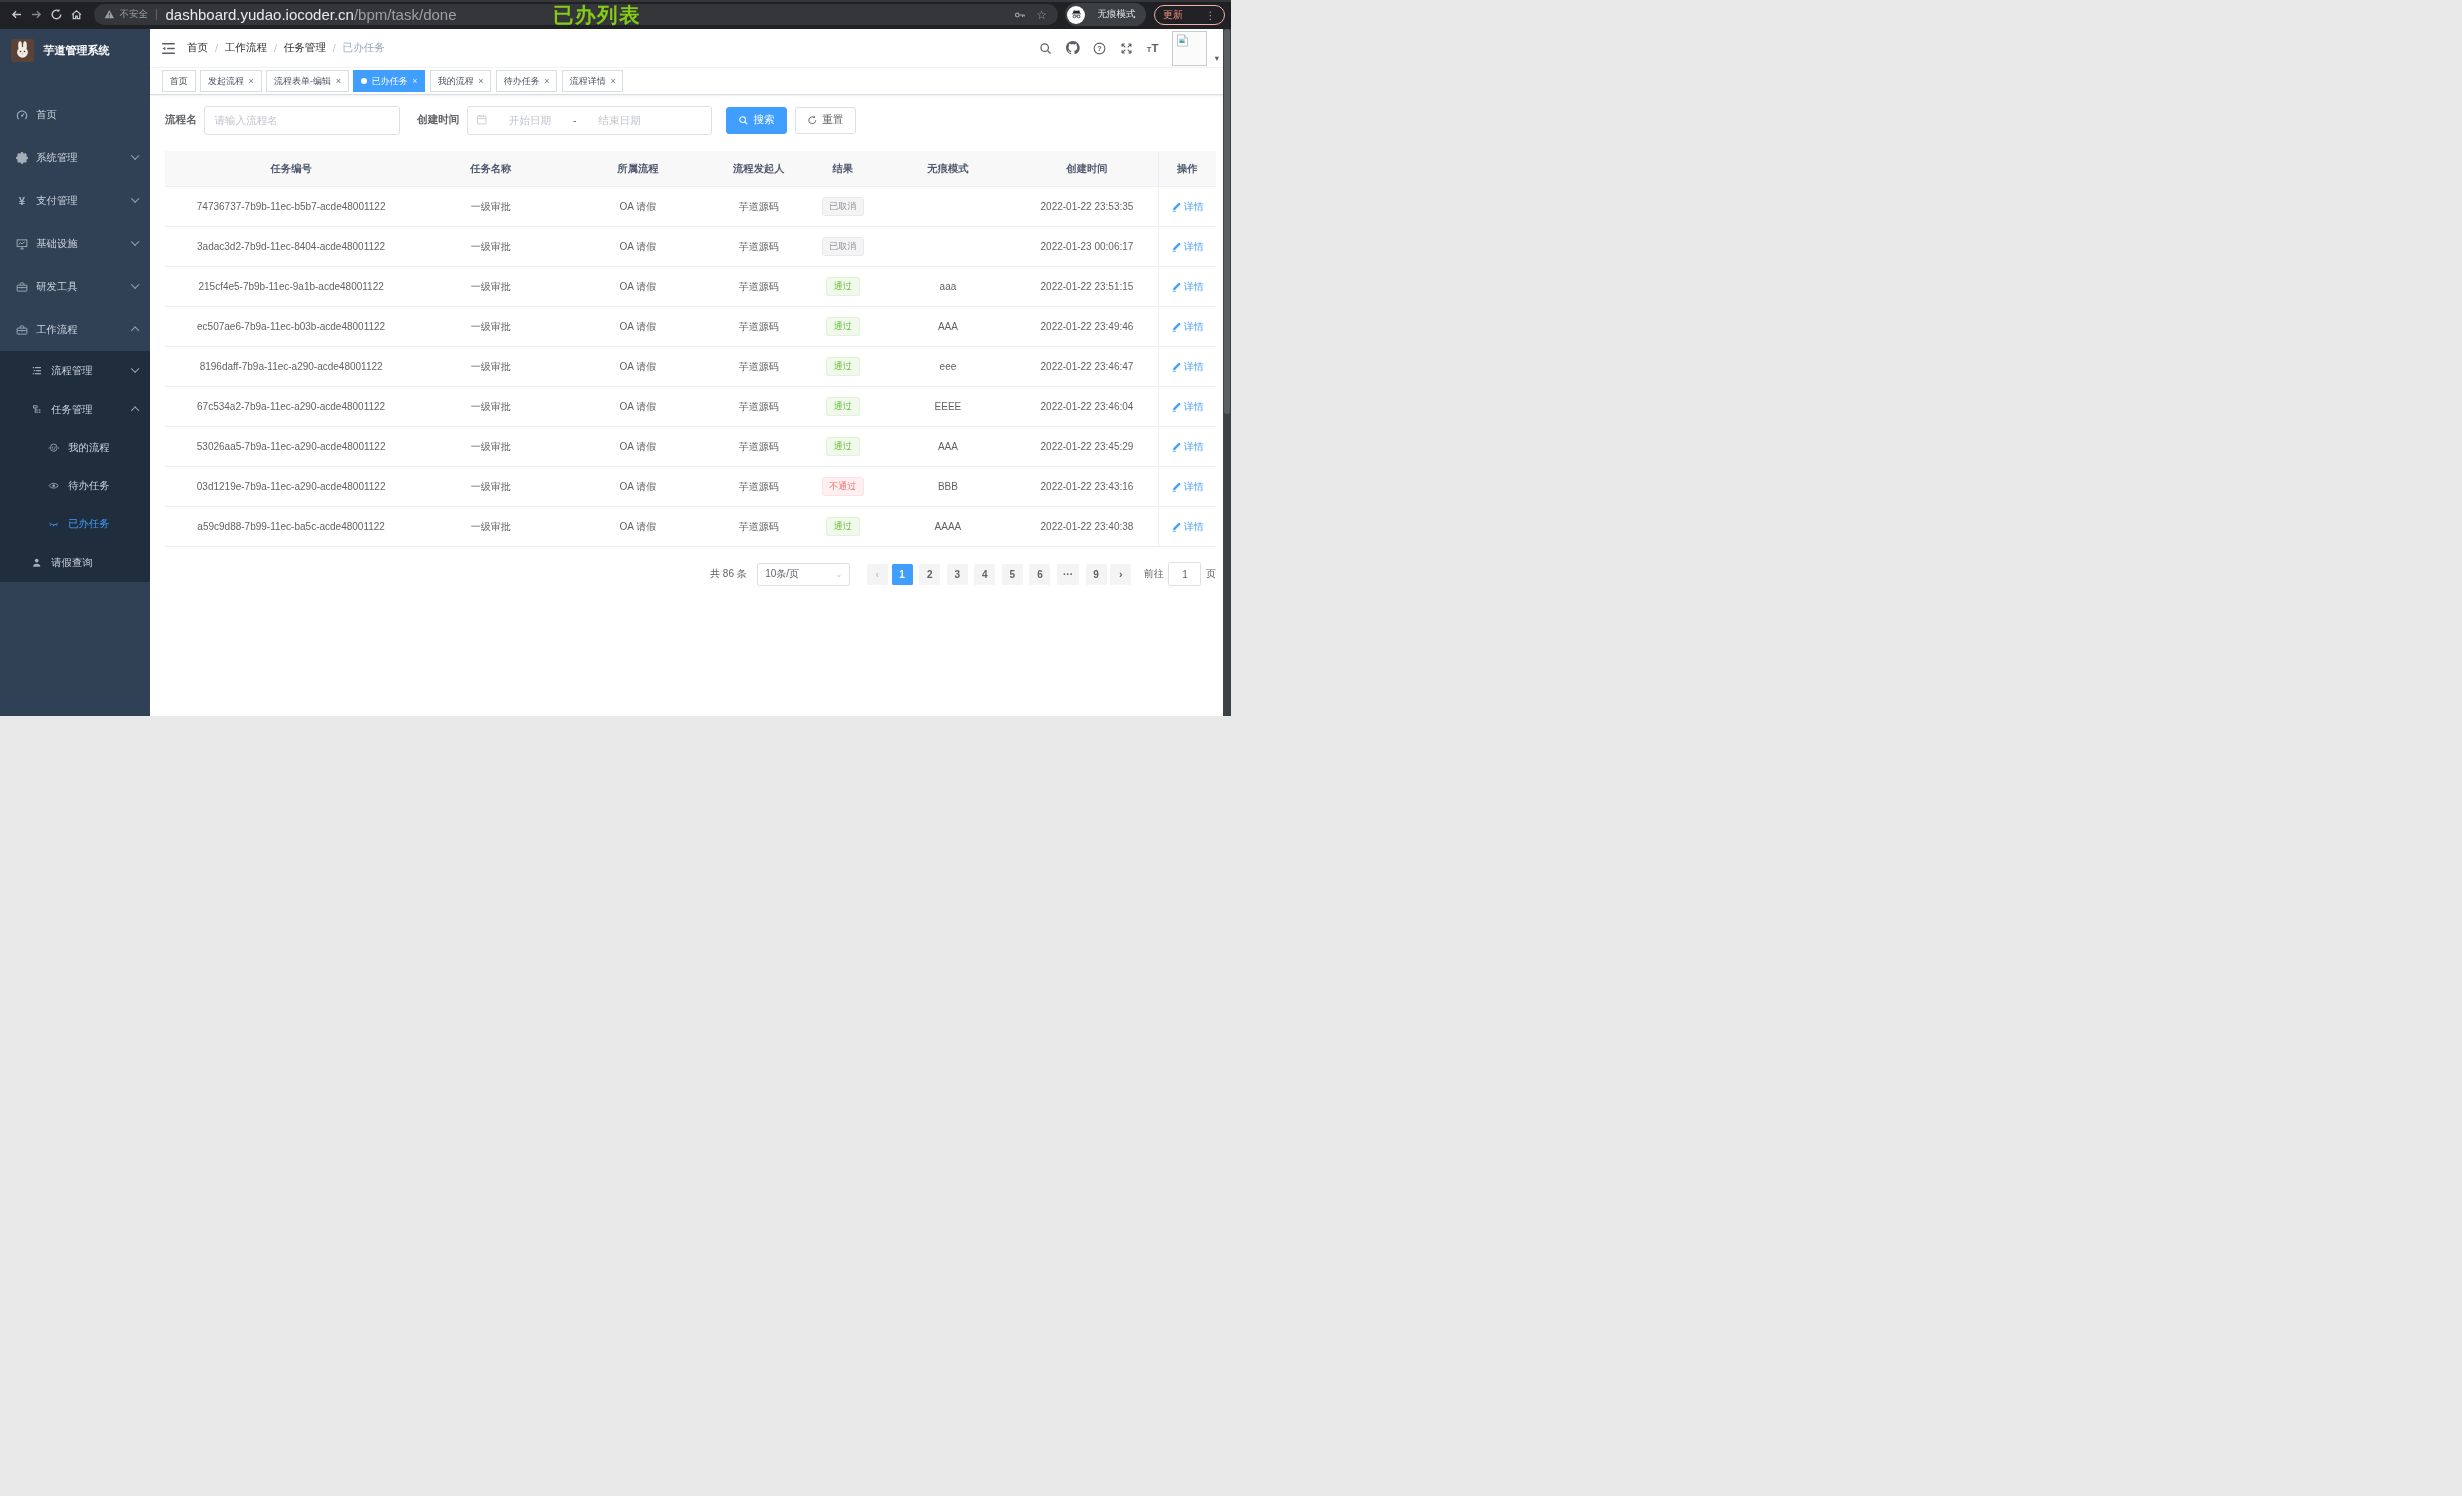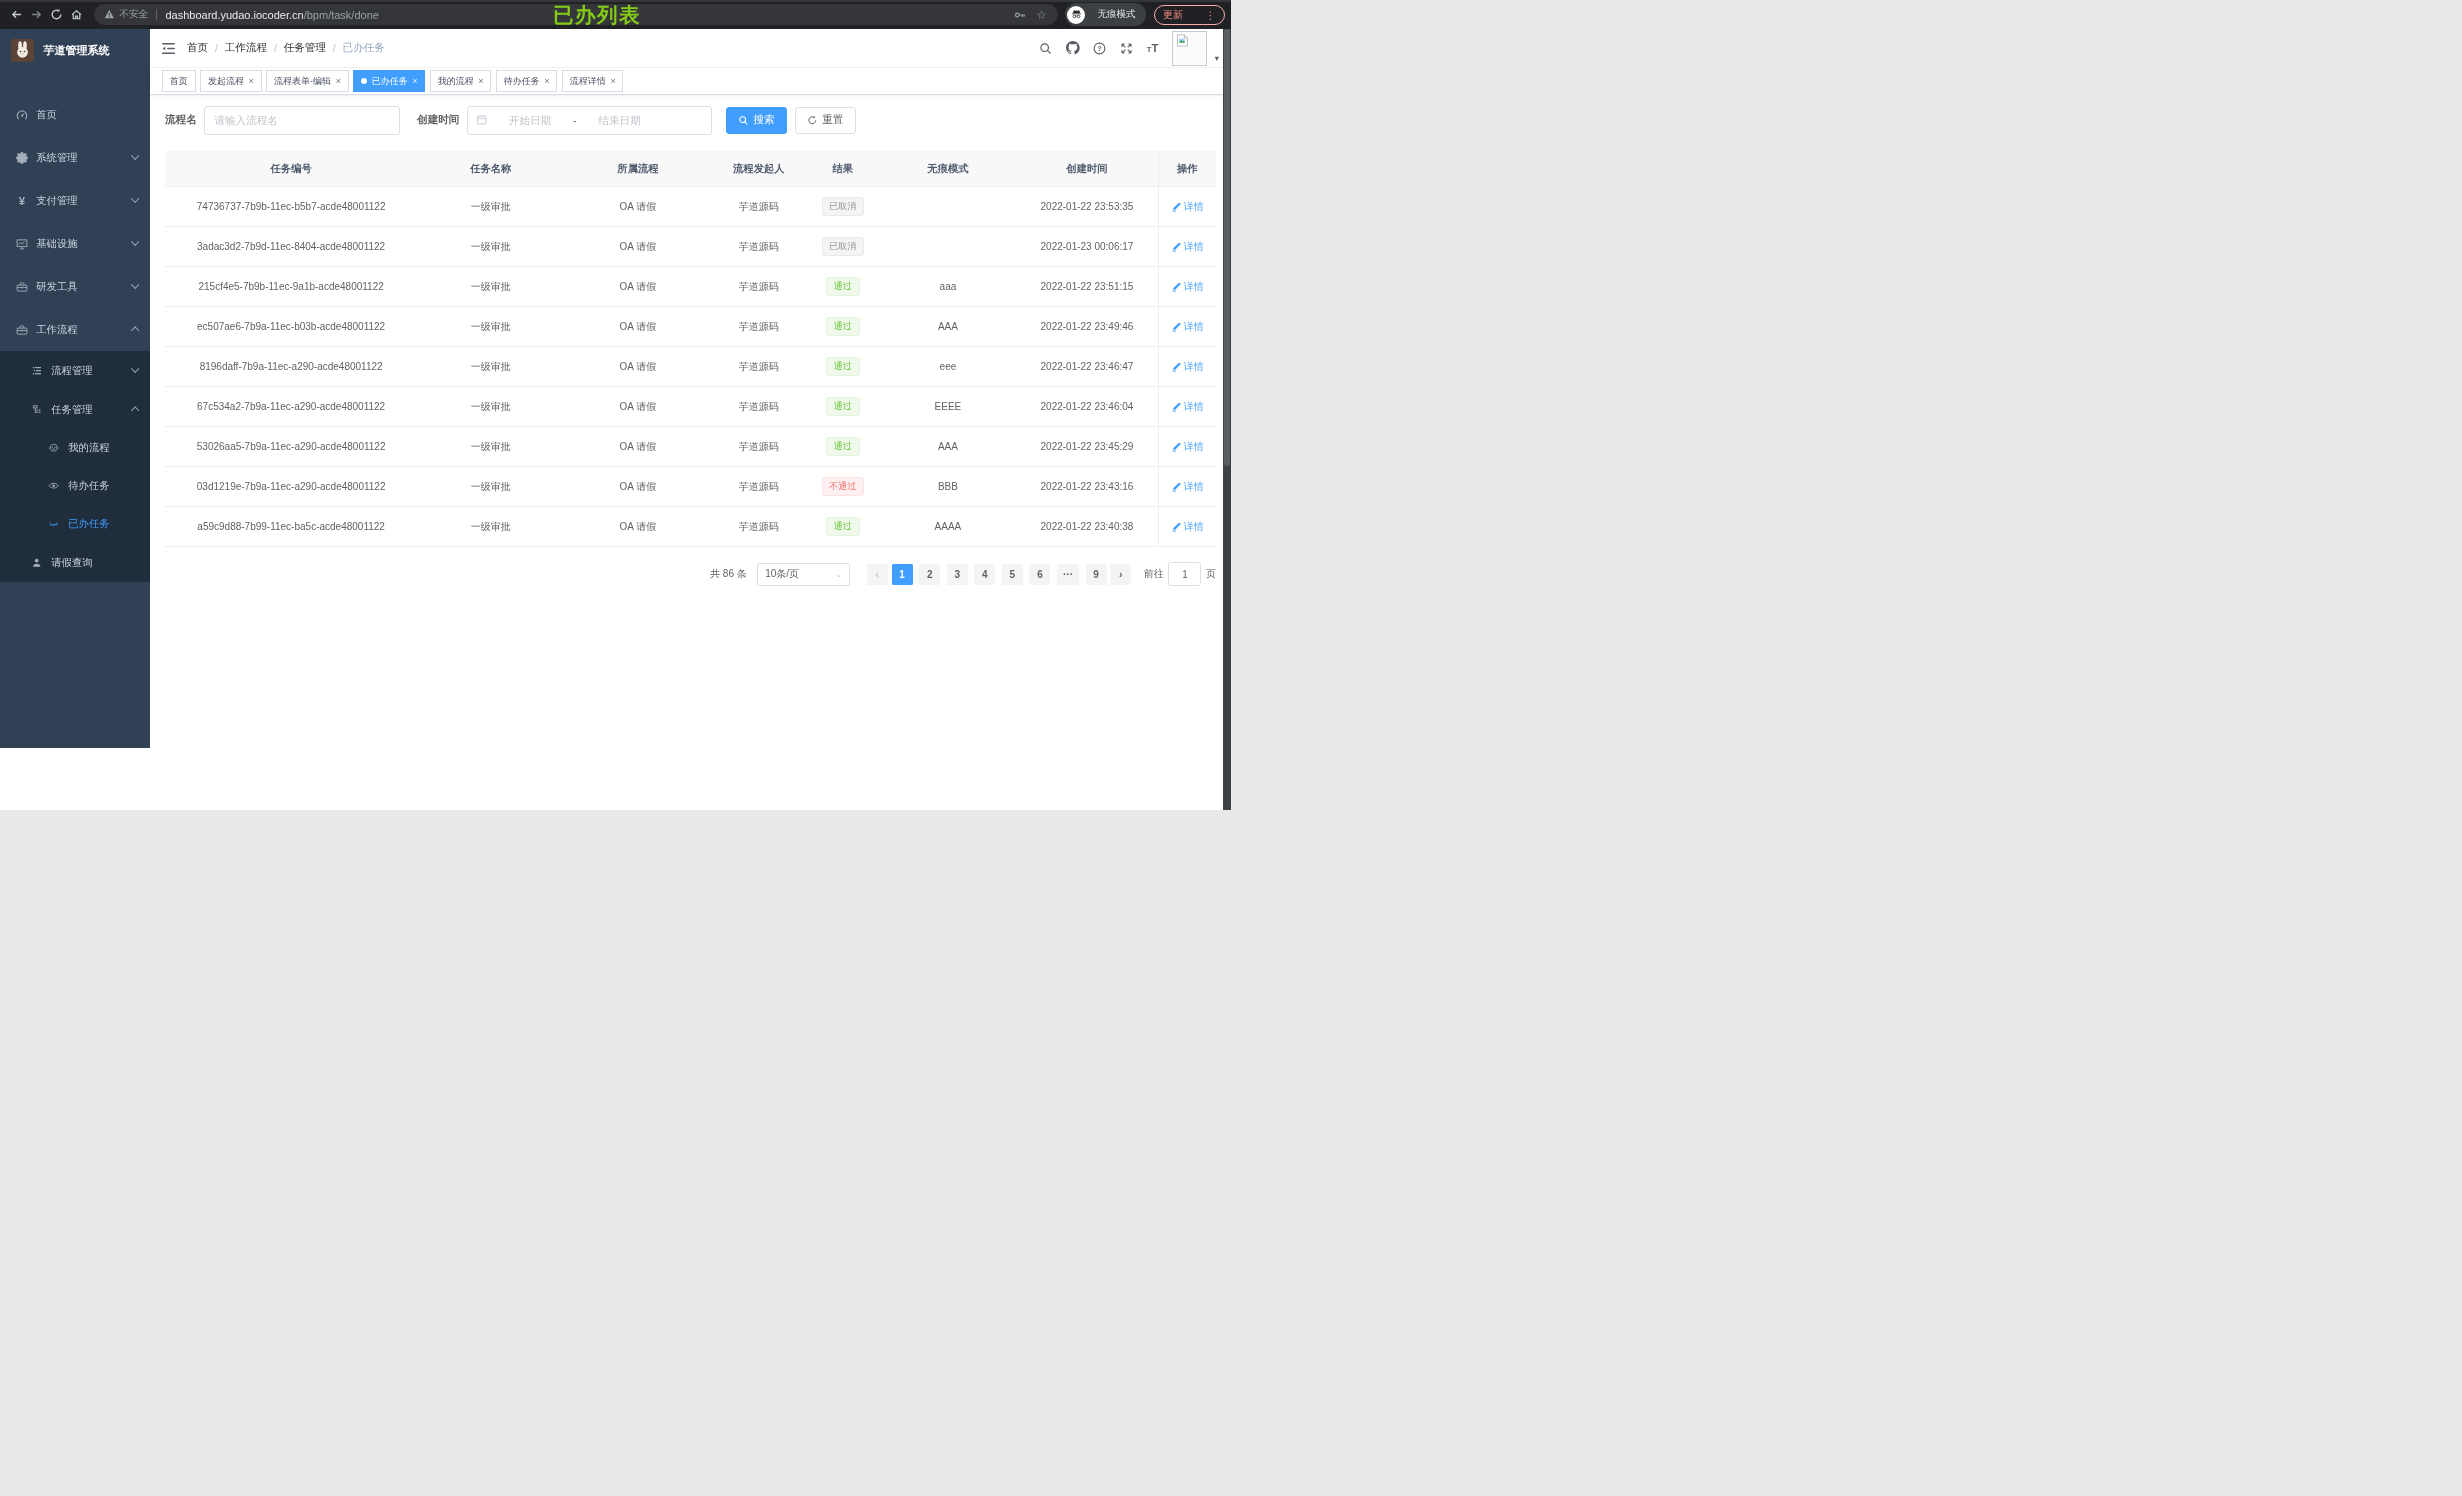--- a/index.html
+++ b/index.html
@@ -1,27 +1,27 @@
 <!DOCTYPE html>
 <html style="font-size:12px"><head>
 <meta charset="utf-8">
 <style>
   html,body{margin:0;padding:0;background:#e9e9e9;}
-  .screen{position:relative;width:1231px;height:810px;background:#fff;overflow:hidden;
+  .screen{position:relative;width:1231px;height:716px;background:#fff;overflow:hidden;
           font-family:"Liberation Sans", sans-serif;}
   
   .chrome{position:relative;height:29px;background:#202124;display:flex;align-items:center;padding:0 6px;z-index:4;}
   .chrome::before{content:"";position:absolute;top:0;left:0;right:0;height:2.3px;background:#35363a;}
   .cbtn{width:20px;height:20px;display:flex;align-items:center;justify-content:center;color:#c6c9cd;flex:0 0 auto;cursor:pointer;}
   .cbtn.dim{color:#80858a;}
   .omnibox{flex:1;height:20.5px;background:#35363a;border-radius:10.6px;display:flex;align-items:center;
            padding:0 10.6px;margin:0 7.6px;min-width:0;cursor:text;}
   .omnibox .sec{display:flex;align-items:center;gap:4.6px;color:#9aa0a6;font-size:9.5px;flex:0 0 auto;}
   .omni-div{width:0.8px;height:11.4px;background:#5f6368;margin:0 8.4px;flex:0 0 auto;}
-  .url{font-size:11px;color:#e8eaed;white-space:nowrap;overflow:hidden;}
+  .url{font-size:15px;color:#e8eaed;white-space:nowrap;overflow:hidden;}
   .url .path{color:#9aa0a6;}
   .omni-right{margin-left:auto;display:flex;align-items:center;gap:10.6px;color:#9aa0a6;}
   .annotation{position:absolute;left:553px;top:1px;font-size:20.5px;font-weight:700;color:#84cc16;z-index:9;letter-spacing:1.5px;}
   .incog{height:23px;background:#3c4043;border-radius:11.4px;display:flex;align-items:center;gap:12px;
          padding:0 10.6px 0 2.3px;color:#e8eaed;font-size:9.5px;flex:0 0 auto;margin-right:7.6px;cursor:pointer;}
   .incircle{width:18px;height:18px;background:#fff;border-radius:50%;display:flex;align-items:center;justify-content:center;}
   .update{height:20px;border:1.1px solid #f6aea9;border-radius:10.6px;color:#f28b82;display:flex;align-items:center;
           gap:22px;padding:0 8.4px;font-size:10px;flex:0 0 auto;cursor:pointer;background:transparent;}
   .update .dots{font-size:10.6px;}
   

